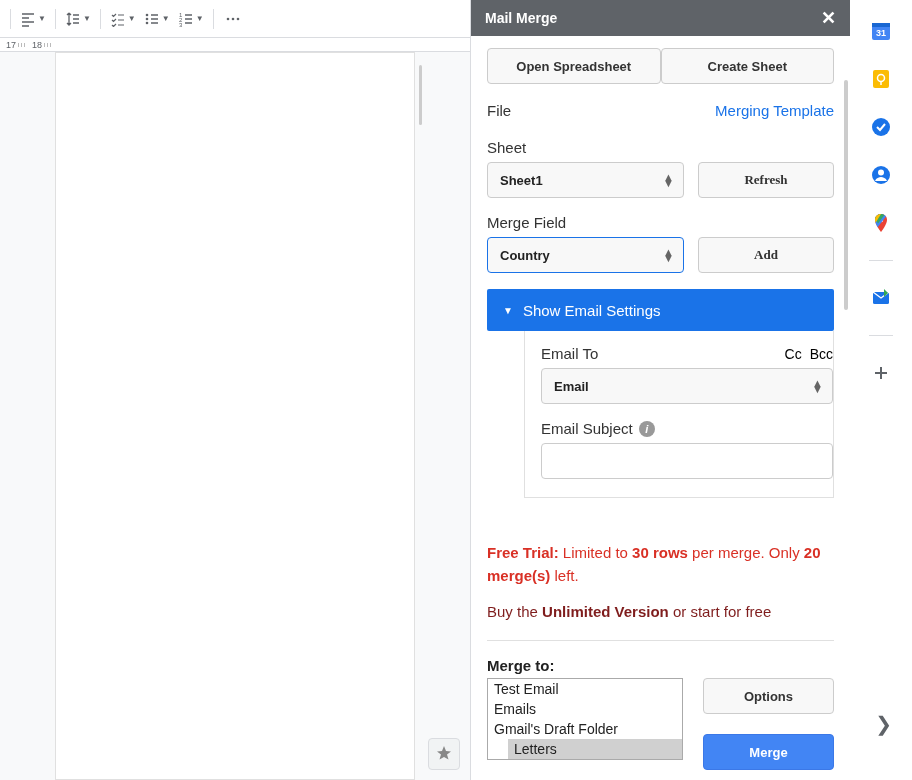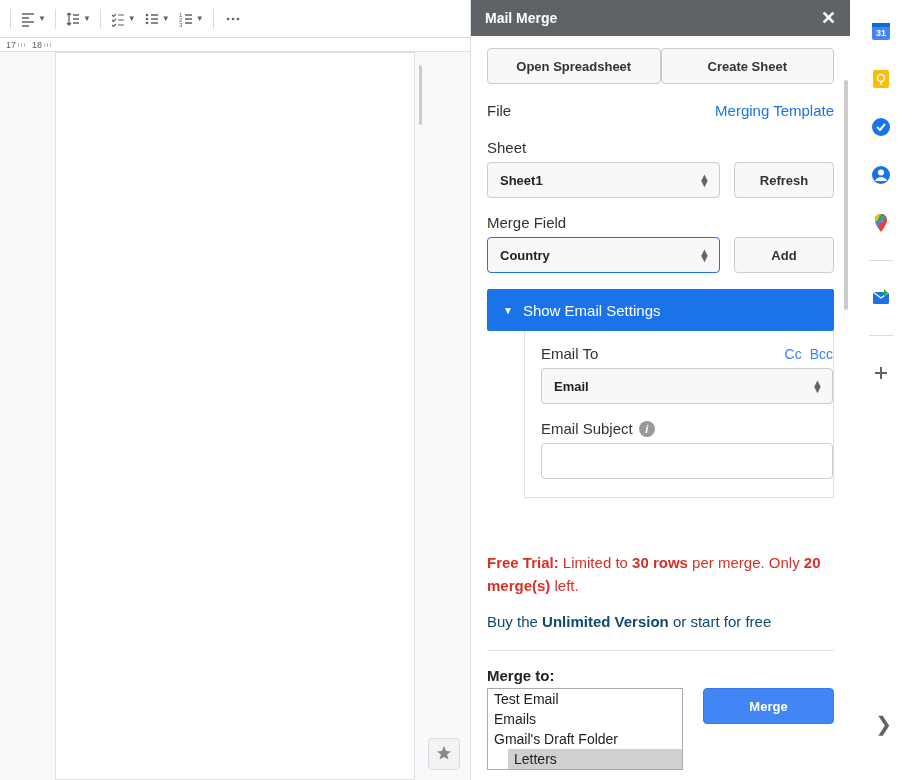--- a/index.html
+++ b/index.html
@@ -36,38 +36,38 @@
     .btn-row { display: flex; margin-bottom: 18px; }
     .btn-row .btn { flex: 1; }
     
     .row-label { font-size: 15px; color: #333; margin-bottom: 6px; display: flex; align-items: center; }
     .row-label .link { margin-left: auto; color: #1a73e8; cursor: pointer; font-size: 15px; }
     .field-row { display: flex; gap: 14px; margin-bottom: 16px; align-items: flex-end; }
     .select-box { flex: 1; position: relative; }
     .select { width: 100%; height: 36px; border: 1px solid #ccc; border-radius: 4px; background: #f8f8f8; padding: 0 28px 0 12px; font-weight: bold; font-size: 13px; display: flex; align-items: center; cursor: pointer; }
     .select.highlight { border: 1.5px solid #1a73e8; }
     .updown { position: absolute; right: 10px; top: 50%; transform: translateY(-50%); color: #666; font-size: 11px; line-height: 6px; pointer-events: none; }
-    .btn-side { width: 100px; }
+    .btn-side { width: 136px; font-family: Liberation Serif, serif; }
     
     .collapse-bar { background: #1a73e8; color: #fff; height: 42px; display: flex; align-items: center; padding: 0 16px; font-size: 15px; cursor: pointer; border-radius: 2px; margin: 4px 0 0 0; }
     .collapse-bar .tri { margin-right: 10px; font-size: 10px; }
     
     .email-box { border: 1px solid #e0e0e0; border-top: none; padding: 14px 0 18px 16px; margin-left: 37px; }
     .inline-label { font-size: 15px; color: #333; display: flex; align-items: center; margin-bottom: 6px; }
-    .inline-label .link-sm { margin-left: auto; color: #3b82f6; font-size: 14px; cursor: pointer; }
+    .inline-label .link-sm { margin-left: auto; color: #000000; font-size: 14px; cursor: pointer; }
     .inline-label .link-sm + .link-sm { margin-left: 8px; }
     .text-input { width: 100%; height: 36px; border: 1px solid #ccc; border-radius: 4px; padding: 0 10px; font-size: 13px; }
     .info-icon { display: inline-flex; width: 16px; height: 16px; border-radius: 50%; background: #999; color: #fff; font-size: 11px; align-items: center; justify-content: center; margin-left: 6px; font-weight: bold; font-style: italic; }
     
     .panel-footer { border-top: 1px solid transparent; padding: 14px 16px 10px 16px; }
     .trial-text { font-size: 15px; line-height: 1.5; }
     .trial-text .red { color: #d93025; }
     .trial-text b { font-weight: bold; }
     .buy-row { margin-top: 16px; margin-bottom: 20px; font-size: 15px; }
-    .buy-row .blue { color: #0c4a6e; cursor: pointer; }
+    .buy-row .blue { color: #7f1d1d; cursor: pointer; }
     .hr { border: none; border-top: 1px solid #e0e0e0; margin: 0 0 16px 0; }
     .merge-label { font-weight: bold; font-size: 15px; margin-bottom: 4px; }
     .merge-row { display: flex; gap: 20px; align-items: flex-start; }
     .listbox { width: 196px; border: 1px solid #aaa; background: #fff; font-size: 14px; }
     .listbox .opt { padding: 2px 6px; cursor: pointer; }
     .listbox .opt.selected { background: #d0d0d0; margin-left: 20px; }
     .merge-actions { display: flex; flex-direction: column; gap: 20px; flex: 1; }
     .merge-actions .btn { width: 100%; }
     .btn-primary { background: #4285f4; color: #fff; border-color: #3b78e7; }
     
@@ -254,20 +254,21 @@
     <hr class="hr">
     <div class="merge-label">Merge to:</div>
     <div class="merge-row">
       <div class="listbox" id="merge-listbox">
           <div class="opt">Test Email</div>
           <div class="opt">Emails</div>
           <div class="opt">Gmail's Draft Folder</div>
           <div class="opt selected">Letters</div>
         </div>
       <div class="merge-actions">
+        <div class="btn">Options</div>
         <div class="btn btn-primary">Merge</div>
       </div>
     </div>
   </div>
 </div>
 
 <div class="side-rail">
   <div class="rail-icon">
     <svg width="22" height="22" viewBox="0 0 22 22">
         <rect x="2" y="3" width="18" height="17" rx="2" fill="#4285f4"></rect>

